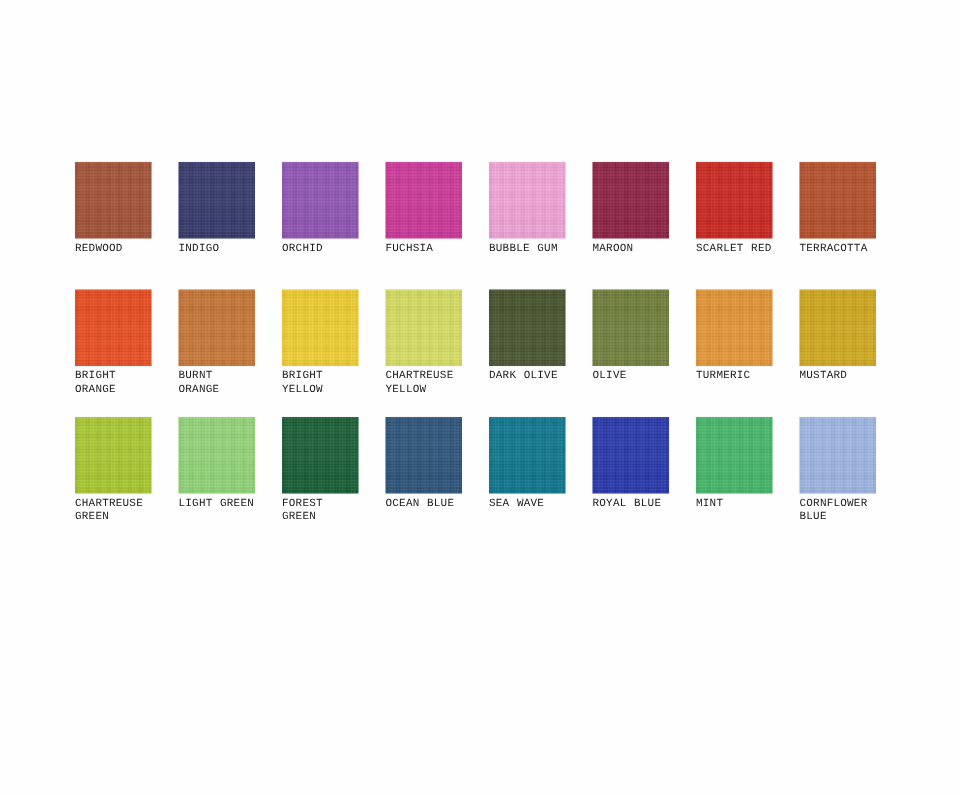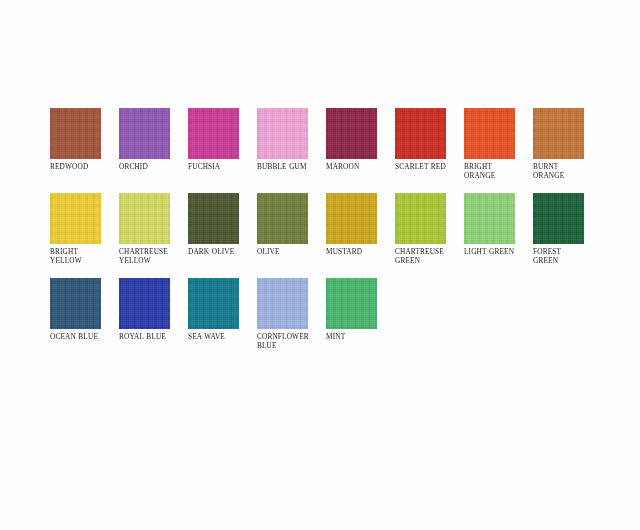--- a/index.html
+++ b/index.html
@@ -59,58 +59,66 @@
       repeating-linear-gradient(90deg, rgba(0,0,0,0.05) 0px, rgba(0,0,0,0.05) 3px, rgba(255,255,255,0.04) 3px, rgba(255,255,255,0.04) 7px),
       repeating-linear-gradient(0deg, rgba(0,0,0,0.035) 0px, rgba(0,0,0,0.035) 4px, rgba(255,255,255,0.03) 4px, rgba(255,255,255,0.03) 9px);
     opacity: 0.5;
     pointer-events: none;
   }
   .swatch-label {
     position: absolute;
     left: 0;
     top: 54px;
     width: 70px;
-    font-family: Liberation Serif, serif;
+    font-family: Liberation Mono, monospace;
     font-size: 7.3px;
     line-height: 9.2px;
     letter-spacing: 0.15px;
     color: #1c1c1c;
     text-transform: uppercase;
     white-space: pre-line;
     word-spacing: 0.5px;
   }
 </style>
 </head>
 <body>
 
 <div id="chart-sheet">
   <div id="swatch-grid">
       <div class="swatch-cell">
         <div class="swatch-chip" style="background-color: rgb(164, 83, 58);"></div>
         <div class="swatch-label">REDWOOD</div>
+      </div>
+      <div class="swatch-cell">
+        <div class="swatch-chip" style="background-color: rgb(54, 58, 107);"></div>
+        <div class="swatch-label">INDIGO</div>
       </div>
       <div class="swatch-cell">
         <div class="swatch-chip" style="background-color: rgb(145, 87, 181);"></div>
         <div class="swatch-label">ORCHID</div>
       </div>
       <div class="swatch-cell">
         <div class="swatch-chip" style="background-color: rgb(204, 56, 152);"></div>
         <div class="swatch-label">FUCHSIA</div>
       </div>
       <div class="swatch-cell">
         <div class="swatch-chip" style="background-color: rgb(242, 166, 216);"></div>
         <div class="swatch-label">BUBBLE GUM</div>
       </div>
       <div class="swatch-cell">
         <div class="swatch-chip" style="background-color: rgb(142, 35, 69);"></div>
         <div class="swatch-label">MAROON</div>
       </div>
       <div class="swatch-cell">
         <div class="swatch-chip" style="background-color: rgb(204, 42, 34);"></div>
         <div class="swatch-label">SCARLET RED</div>
+      </div>
+      <div class="swatch-cell">
+        <div class="swatch-chip" style="background-color: rgb(180, 80, 42);"></div>
+        <div class="swatch-label">TERRACOTTA</div>
       </div>
       <div class="swatch-cell">
         <div class="swatch-chip" style="background-color: rgb(234, 79, 35);"></div>
         <div class="swatch-label">BRIGHT
 ORANGE</div>
       </div>
       <div class="swatch-cell">
         <div class="swatch-chip" style="background-color: rgb(198, 118, 56);"></div>
         <div class="swatch-label">BURNT
 ORANGE</div>
@@ -127,20 +135,24 @@
       </div>
       <div class="swatch-cell">
         <div class="swatch-chip" style="background-color: rgb(74, 86, 48);"></div>
         <div class="swatch-label">DARK OLIVE</div>
       </div>
       <div class="swatch-cell">
         <div class="swatch-chip" style="background-color: rgb(112, 127, 60);"></div>
         <div class="swatch-label">OLIVE</div>
       </div>
       <div class="swatch-cell">
+        <div class="swatch-chip" style="background-color: rgb(229, 151, 57);"></div>
+        <div class="swatch-label">TURMERIC</div>
+      </div>
+      <div class="swatch-cell">
         <div class="swatch-chip" style="background-color: rgb(207, 168, 30);"></div>
         <div class="swatch-label">MUSTARD</div>
       </div>
       <div class="swatch-cell">
         <div class="swatch-chip" style="background-color: rgb(170, 201, 51);"></div>
         <div class="swatch-label">CHARTREUSE
 GREEN</div>
       </div>
       <div class="swatch-cell">
         <div class="swatch-chip" style="background-color: rgb(146, 212, 119);"></div>
@@ -149,30 +161,30 @@
       <div class="swatch-cell">
         <div class="swatch-chip" style="background-color: rgb(27, 96, 56);"></div>
         <div class="swatch-label">FOREST
 GREEN</div>
       </div>
       <div class="swatch-cell">
         <div class="swatch-chip" style="background-color: rgb(44, 84, 121);"></div>
         <div class="swatch-label">OCEAN BLUE</div>
       </div>
       <div class="swatch-cell">
+        <div class="swatch-chip" style="background-color: rgb(16, 121, 143);"></div>
+        <div class="swatch-label">SEA WAVE</div>
+      </div>
+      <div class="swatch-cell">
         <div class="swatch-chip" style="background-color: rgb(40, 56, 171);"></div>
         <div class="swatch-label">ROYAL BLUE</div>
       </div>
       <div class="swatch-cell">
-        <div class="swatch-chip" style="background-color: rgb(16, 121, 143);"></div>
-        <div class="swatch-label">SEA WAVE</div>
+        <div class="swatch-chip" style="background-color: rgb(72, 184, 106);"></div>
+        <div class="swatch-label">MINT</div>
       </div>
       <div class="swatch-cell">
         <div class="swatch-chip" style="background-color: rgb(157, 181, 226);"></div>
         <div class="swatch-label">CORNFLOWER
 BLUE</div>
       </div>
-      <div class="swatch-cell">
-        <div class="swatch-chip" style="background-color: rgb(72, 184, 106);"></div>
-        <div class="swatch-label">MINT</div>
-      </div>
     </div>
 </div>
 
 </body></html>

